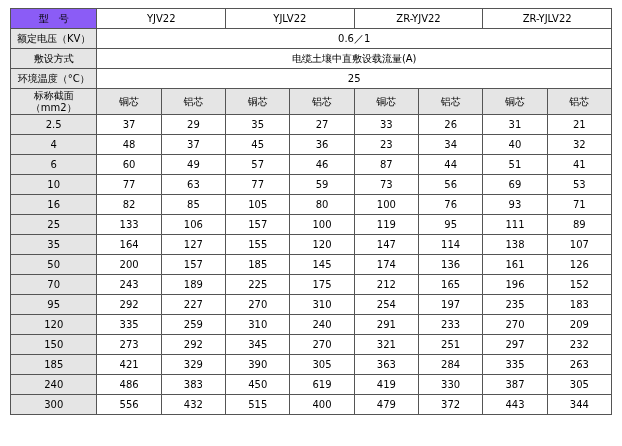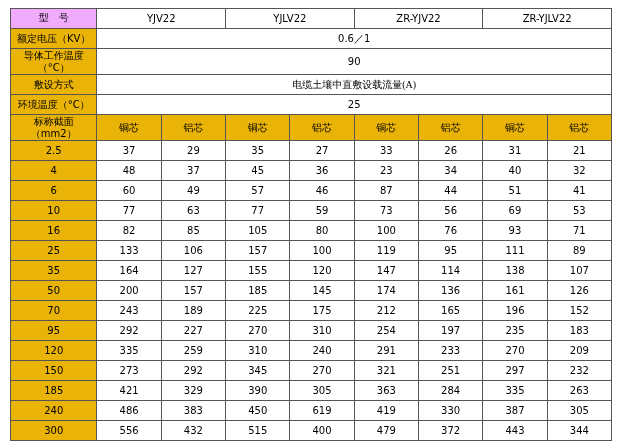--- a/index.html
+++ b/index.html
@@ -20,24 +20,24 @@
     border:1px solid #555;
     text-align:center;
     vertical-align:middle;
     font-size:10px;
     line-height:1.15;
     padding:1px 0;
     height:17px;
     color:#000;
     font-weight:normal;
   }
-  .hdr-grey{background:#f0abfc;font-weight:bold;font-family:Liberation Mono, monospace;}
-  .hdr-grey-n{background:#eab308;}
+  .hdr-grey{background:#8b5cf6;font-weight:bold;}
+  .hdr-grey-n{background:#e5e5e5;}
   .red{color:#d01a12;}
-  .big{font-size:12px;font-weight:bold;font-family:Liberation Serif, serif;}
+  .big{font-size:12px;font-weight:bold;}
   .mid{font-size:11px;}
   .firstcol{width:86px;}
   .datacol{width:64px;}
 </style>
 </head>
 <body>
 
 <div class="wrap">
   <table class="cable">
     <colgroup>
@@ -55,24 +55,20 @@
       <tr>
         <td class="hdr-grey">型　号</td>
         <td colspan="2" class="mid">YJV22</td>
         <td colspan="2" class="mid">YJLV22</td>
         <td colspan="2" class="mid">ZR-YJV22</td>
         <td colspan="2" class="mid">ZR-YJLV22</td>
       </tr>
       <tr>
         <td class="hdr-grey-n">额定电压（KV）</td>
         <td colspan="8">0.6／1</td>
-      </tr>
-      <tr>
-        <td class="hdr-grey-n">导体工作温度（°C）</td>
-        <td colspan="8">90</td>
       </tr>
       <tr>
         <td class="hdr-grey-n">敷设方式</td>
         <td colspan="8" class="big">电缆土壤中直敷设载流量(A)</td>
       </tr>
       <tr>
         <td class="hdr-grey-n">环境温度（°C）</td>
         <td colspan="8">25</td>
       </tr>
       <tr>

